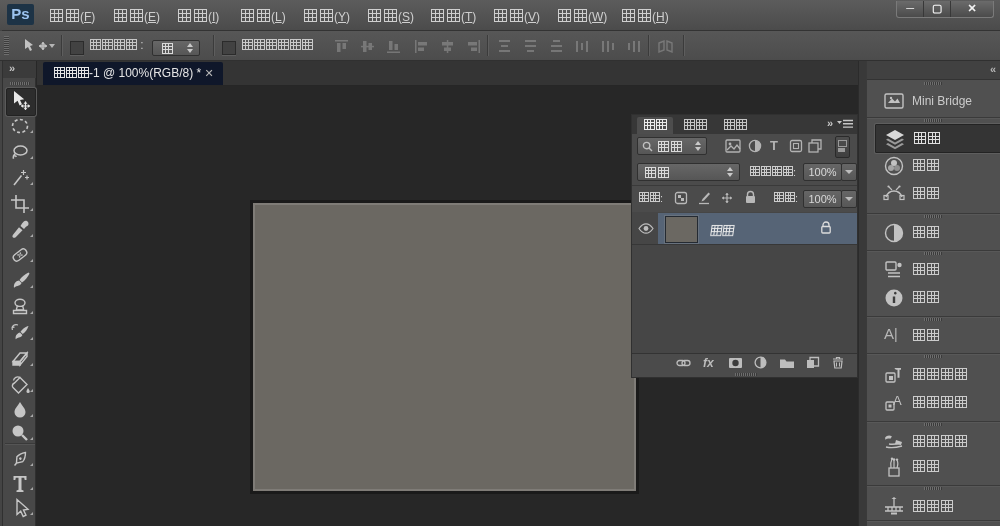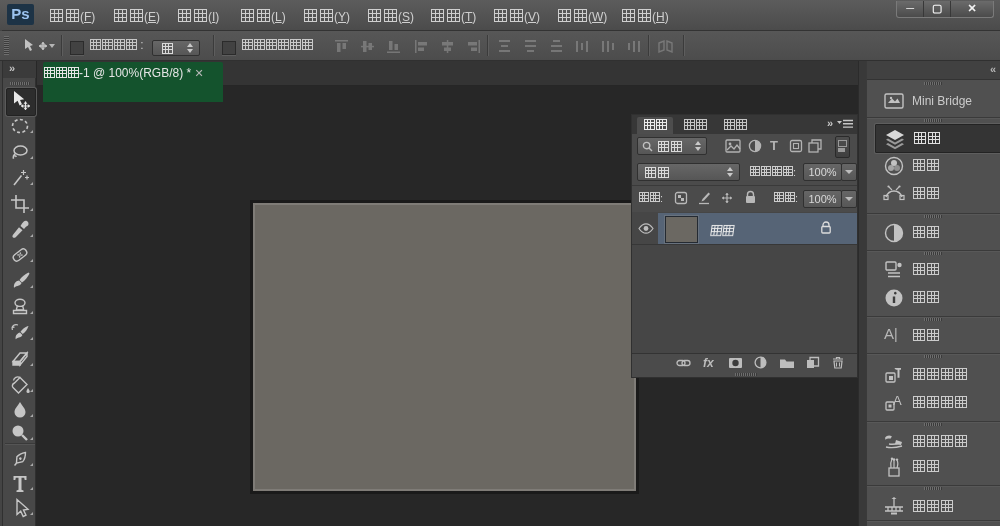--- a/index.html
+++ b/index.html
@@ -46,22 +46,22 @@
 #tbhead{left:0;top:0;width:33px;height:17px;background:#3b3b3b;color:#c4c4c4;font-size:11px;font-weight:bold;
  line-height:15px;padding-left:6px;box-sizing:border-box;letter-spacing:-2px;}
 .hgrip{height:3px;background:repeating-linear-gradient(to right,#6e6e6e 0 1px,#3a3a3a 1px 2px);}
 .tool{left:6px;width:22px;height:22px;}
 .toolsel{left:3px;width:28px;height:26px;background:#2d2d2d;border:1px solid #222;box-shadow:0 0 0 1px #5a5a5a;border-radius:2px;}
 .tsep{left:2px;width:30px;height:1px;background:#3a3a3a;box-shadow:0 1px 0 #555;}
 .tdot{width:0;height:0;border-left:3px solid transparent;border-bottom:3px solid #a8a8a8;}
 
 #pasteboard{left:37px;top:61px;width:821px;height:465px;background:#272727;}
 #tabbar{left:37px;top:61px;width:821px;height:24px;background:#343434;border-bottom:1px solid #262626;}
-#doctab{left:6px;top:1px;width:180px;height:40px;background:#14532d;border-radius:2px 2px 0 0;
- color:#e5e5e5;font-size:12px;line-height:23px;box-sizing:border-box;white-space:nowrap;}
+#doctab{left:6px;top:1px;width:180px;height:23px;background:#0f172a;border-radius:2px 2px 0 0;
+ color:#e5e5e5;font-size:12px;line-height:23px;padding-left:10px;box-sizing:border-box;white-space:nowrap;}
 #canvas{left:253px;top:203px;width:379px;height:284px;background:#6b6862;border:2px solid #7f7c77;
  box-shadow:0 0 0 3px #1a1a1a;}
 
 #lpanel{left:631px;top:114px;width:227px;height:264px;background:#4b4b4b;border:1px solid #303030;box-sizing:border-box;}
 #ltabs{left:0;top:0;width:100%;height:19px;background:#373737;}
 .ltab{top:2px;height:17px;font-size:11px;line-height:16px;text-align:center;}
 #lfrow{left:0;top:19px;width:100%;height:25px;background:#4b4b4b;border-bottom:1px solid #3a3a3a;}
 #lbrow{left:0;top:44px;width:100%;height:26px;background:#4b4b4b;}
 #lkrow{left:0;top:70px;width:100%;height:26px;background:#4b4b4b;border-top:1px solid #3a3a3a;border-bottom:1px solid #373737;}
 #llist{left:0;top:97px;width:100%;height:141px;background:#464646;}

